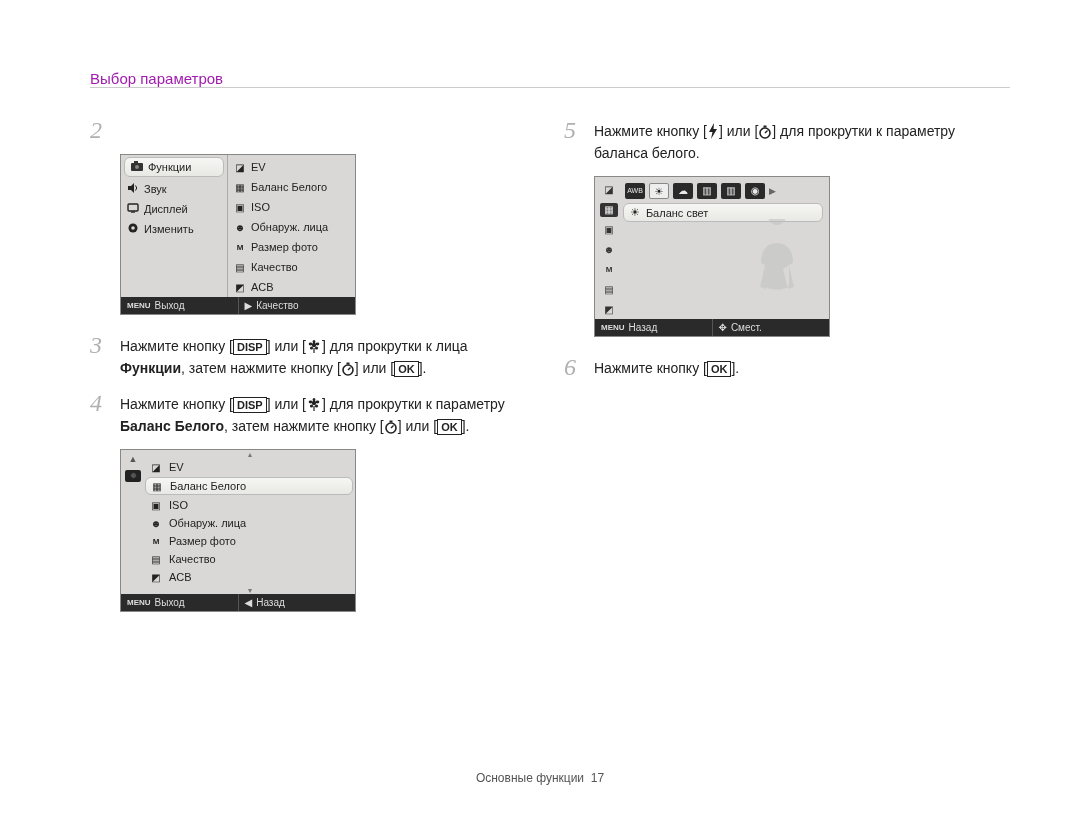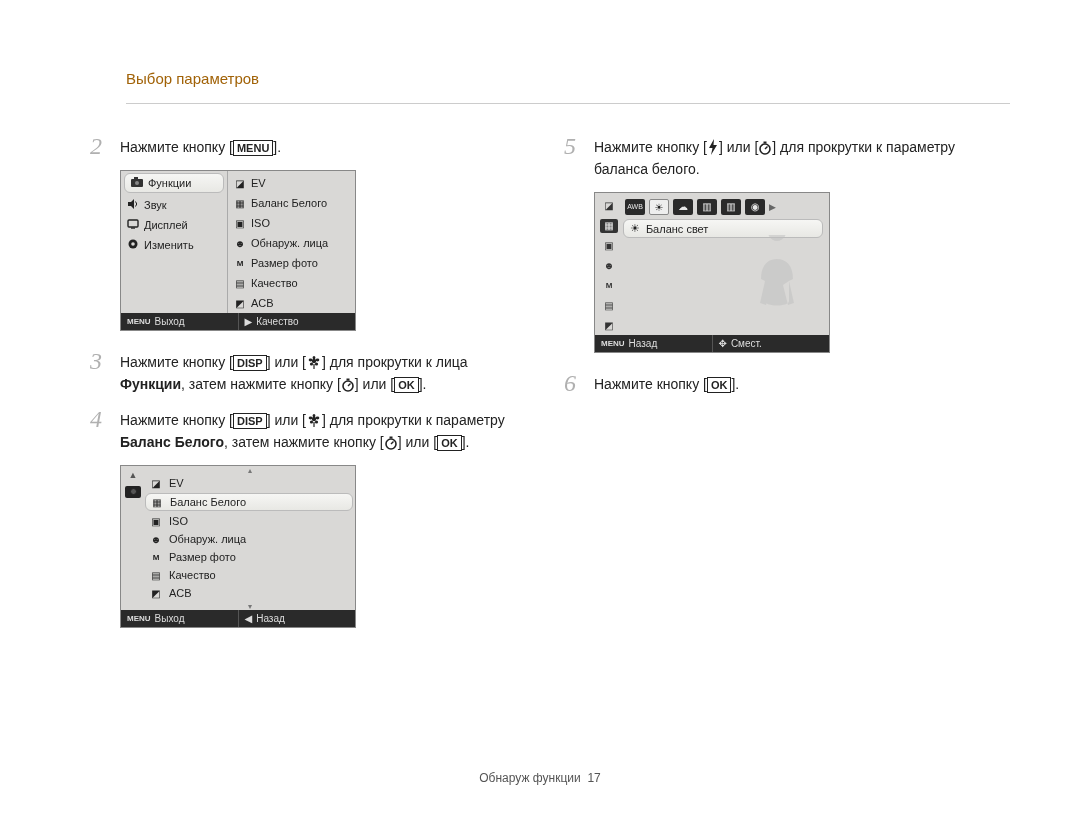--- a/index.html
+++ b/index.html
@@ -9,26 +9,25 @@
     height: 815px;
     background: #fff;
     font-family: Arial, Helvetica, sans-serif;
     color: #222;
     position: relative;
   }
   .page {
     padding: 70px 70px 20px 90px;
   }
   .header {
-    color: #a16207;
+    color: #a21caf;
     font-size: 15px;
     border-bottom: 1px solid #ccc;
-    padding-bottom: 16px;
+    padding-bottom: 0;
     margin-bottom: 30px;
-    margin-left: 36px;
   }
   .columns {
     display: flex;
     gap: 44px;
   }
   .col {
     width: 430px;
   }
   .step {
     display: flex;
@@ -259,23 +258,20 @@
 
 <div class="page">
   <div class="header">Выбор параметров</div>
 
   <div class="columns">
 
     <div class="col">
 
       <div class="step">
         <div class="step-num">2</div>
-        <div class="step-text">
-          <span>Нажмите кнопку [</span><span class="btn-box">MENU</span><span>].</span>
-        </div>
       </div>
 
       <div class="camshot">
         <div class="camshot-body">
           <div class="camshot-left">
             <div class="menu-item selected">
               <span class="mi-icon">
                 <svg width="12" height="10" viewBox="0 0 12 10">
                     <rect x="0" y="2" width="12" height="8" rx="1" fill="#333"></rect>
                     <rect x="3" y="0" width="4" height="3" fill="#333"></rect>
@@ -510,14 +506,14 @@
         <div class="step-text">
           <span>Нажмите кнопку [</span><span class="btn-box">OK</span><span>].</span>
         </div>
       </div>
 
     </div>
   </div>
 </div>
 
 <div class="page-footer">
-  <span>Обнаруж функции</span>&nbsp;&nbsp;<span>17</span>
+  <span>Основные функции</span>&nbsp;&nbsp;<span>17</span>
 </div>
 
 </body></html>

